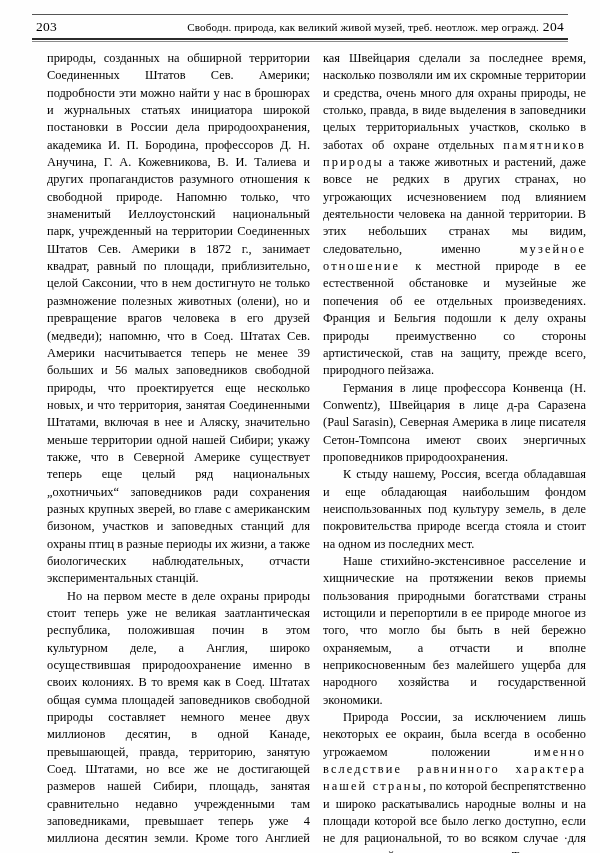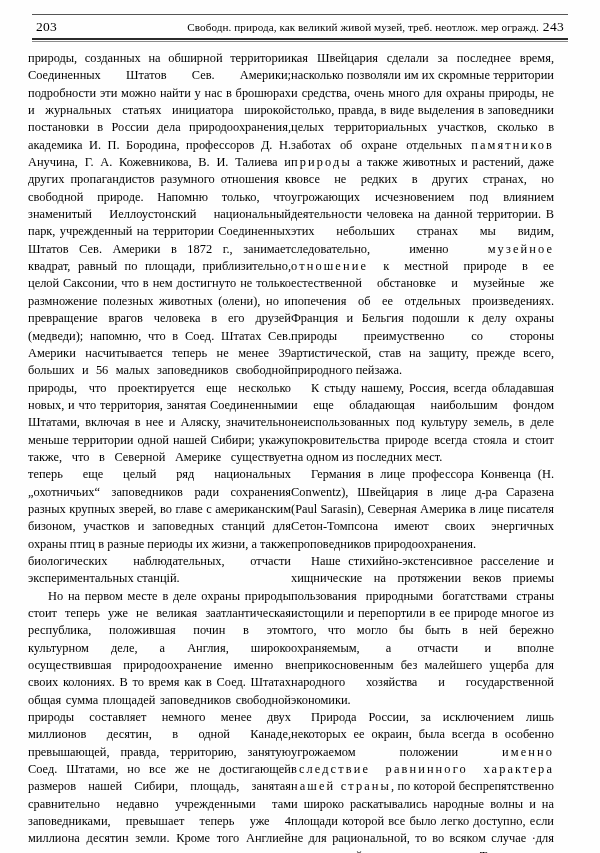--- a/index.html
+++ b/index.html
@@ -73,25 +73,26 @@
     font-size: 11.2px;
     letter-spacing: 0.05px;
     white-space: nowrap;
     text-align: right;
     flex: 1;
   }
 
   
   .columns {
     position: absolute;
-    left: 28px;
+    left: 47px;
     top: 50px;
     width: 540px;
     height: 790px;
     display: flex;
+    gap: 13px;
   }
   .col {
     width: 263px;
     font-size: 12.4px;
     line-height: 17.35px;
     text-align: justify;
     text-justify: inter-word;
     hyphens: manual;
   }
   .col p {
@@ -108,33 +109,33 @@
 </head>
 <body>
 
 <div class="page">
 
   <div class="running-head">
     <div class="rule-top"></div>
     <div class="head-row">
       <span class="folio">203</span>
       <span class="head-title">Свободн. природа, как великий живой музей, треб. неотлож. мер огражд.</span>
-      <span class="folio">243</span>
+      <span class="folio">204</span>
     </div>
     <div class="rule-bottom-thick"></div>
     <div class="rule-bottom-thin"></div>
   </div>
 
   <div class="columns">
     <div class="col" id="col-left">
         <p class="cont">природы, созданных на обширной территории Соединенных Штатов Сев. Америки; подробности эти можно найти у нас в брошюрах и журнальных статьях инициатора широкой постановки в России дела природоохранения, академика И. П. Бородина, профессоров Д. Н. Анучина, Г. А. Кожевникова, В. И. Талиева и других пропагандистов разумного отношения к свободной природе. Напомню только, что знаменитый Иеллоустонский национальный парк, учрежденный на территории Соединенных Штатов Сев. Америки в 1872 г., занимает квадрат, равный по площади, приблизительно, целой Саксонии, что в нем достигнуто не только размножение полезных животных (олени), но и превращение врагов человека в его друзей (медведи); напомню, что в Соед. Штатах Сев. Америки насчитывается теперь не менее 39 больших и 56 малых заповедников свободной природы, что проектируется еще несколько новых, и что территория, занятая Соединенными Штатами, включая в нее и Аляску, значительно меньше территории одной нашей Сибири; укажу также, что в Северной Америке существует теперь еще целый ряд национальных „охотничьих“ заповедников ради сохранения разных крупных зверей, во главе с американским бизоном, участков и заповедных станций для охраны птиц в разные периоды их жизни, а также биологических наблюдательных, отчасти экспериментальных станцiй.</p>
         <p>Но на первом месте в деле охраны природы стоит теперь уже не великая заатлантическая республика, положившая почин в этом культурном деле, а Англия, широко осуществившая природоохранение именно в своих колониях. В то время как в Соед. Штатах общая сумма площадей заповедников свободной природы составляет немного менее двух миллионов десятин, в одной Канаде, превышающей, правда, территорию, занятую Соед. Штатами, но все же не достигающей размеров нашей Сибири, площадь, занятая сравнительно недавно учрежденными там заповедниками, превышает теперь уже 4 миллиона десятин земли. Кроме того Англией много сделано для охраны природы также в Австралии, Тасмании, Новой Зеландии и в Африканских колониях.</p>
       </div>
     <div class="col" id="col-right">
         <p class="cont"><span>кая Швейцария сделали за последнее время, насколько позволяли им их скромные территории и средства, очень много для охраны природы, не столько, правда, в виде выделения в заповедники целых территориальных участков, сколько в заботах об охране отдельных </span><span class="sp">памятников природы</span><span> а также животных и растений, даже вовсе не редких в других странах, но угрожающих исчезновением под влиянием деятельности человека на данной территории. В этих небольших странах мы видим, следовательно, именно </span><span class="sp">музейное отношение</span><span> к местной природе в ее естественной обстановке и музейные же попечения об ее отдельных произведениях. Франция и Бельгия подошли к делу охраны природы преимуственно со стороны артистической, став на защиту, прежде всего, природного пейзажа.</span></p>
+        <p><span>Германия в лице профессора Конвенца (H. Conwentz), Швейцария в лице д-ра Саразена (Paul Sarasin), Северная Америка в лице писателя Сетон-Томпсона имеют своих энергичных проповедников природоохранения.</span></p>
         <p><span>К стыду нашему, Россия, всегда обладавшая и еще обладающая наибольшим фондом неиспользованных под культуру земель, в деле покровительства природе всегда стояла и стоит на одном из последних мест.</span></p>
-        <p><span>Германия в лице профессора Конвенца (H. Conwentz), Швейцария в лице д-ра Саразена (Paul Sarasin), Северная Америка в лице писателя Сетон-Томпсона имеют своих энергичных проповедников природоохранения.</span></p>
         <p><span>Наше стихийно-экстенсивное расселение и хищнические на протяжении веков приемы пользования природными богатствами страны истощили и перепортили в ее природе многое из того, что могло бы быть в ней бережно охраняемым, а отчасти и вполне неприкосновенным без малейшего ущерба для народного хозяйства и государственной экономики.</span></p>
         <p><span>Природа России, за исключением лишь некоторых ее окраин, была всегда в особенно угрожаемом положении </span><span class="sp">именно вследствие равнинного характера нашей страны</span><span>, по которой беспрепятственно и широко раскатывались народные волны и на площади которой все было легко доступно, если не для рациональной, то во всяком случае ·для хищнической эксплоатации. Только это обстоятельство и может служить нам некоторым оправданием в том, что на громадных наших равнинных площадях и невысоких горах природа России подверглась сильнейшему обеднению и искажению со стороны человека, особенно в те-</span></p>
       </div>
   </div>
 
 </div>
 
 </body></html>

